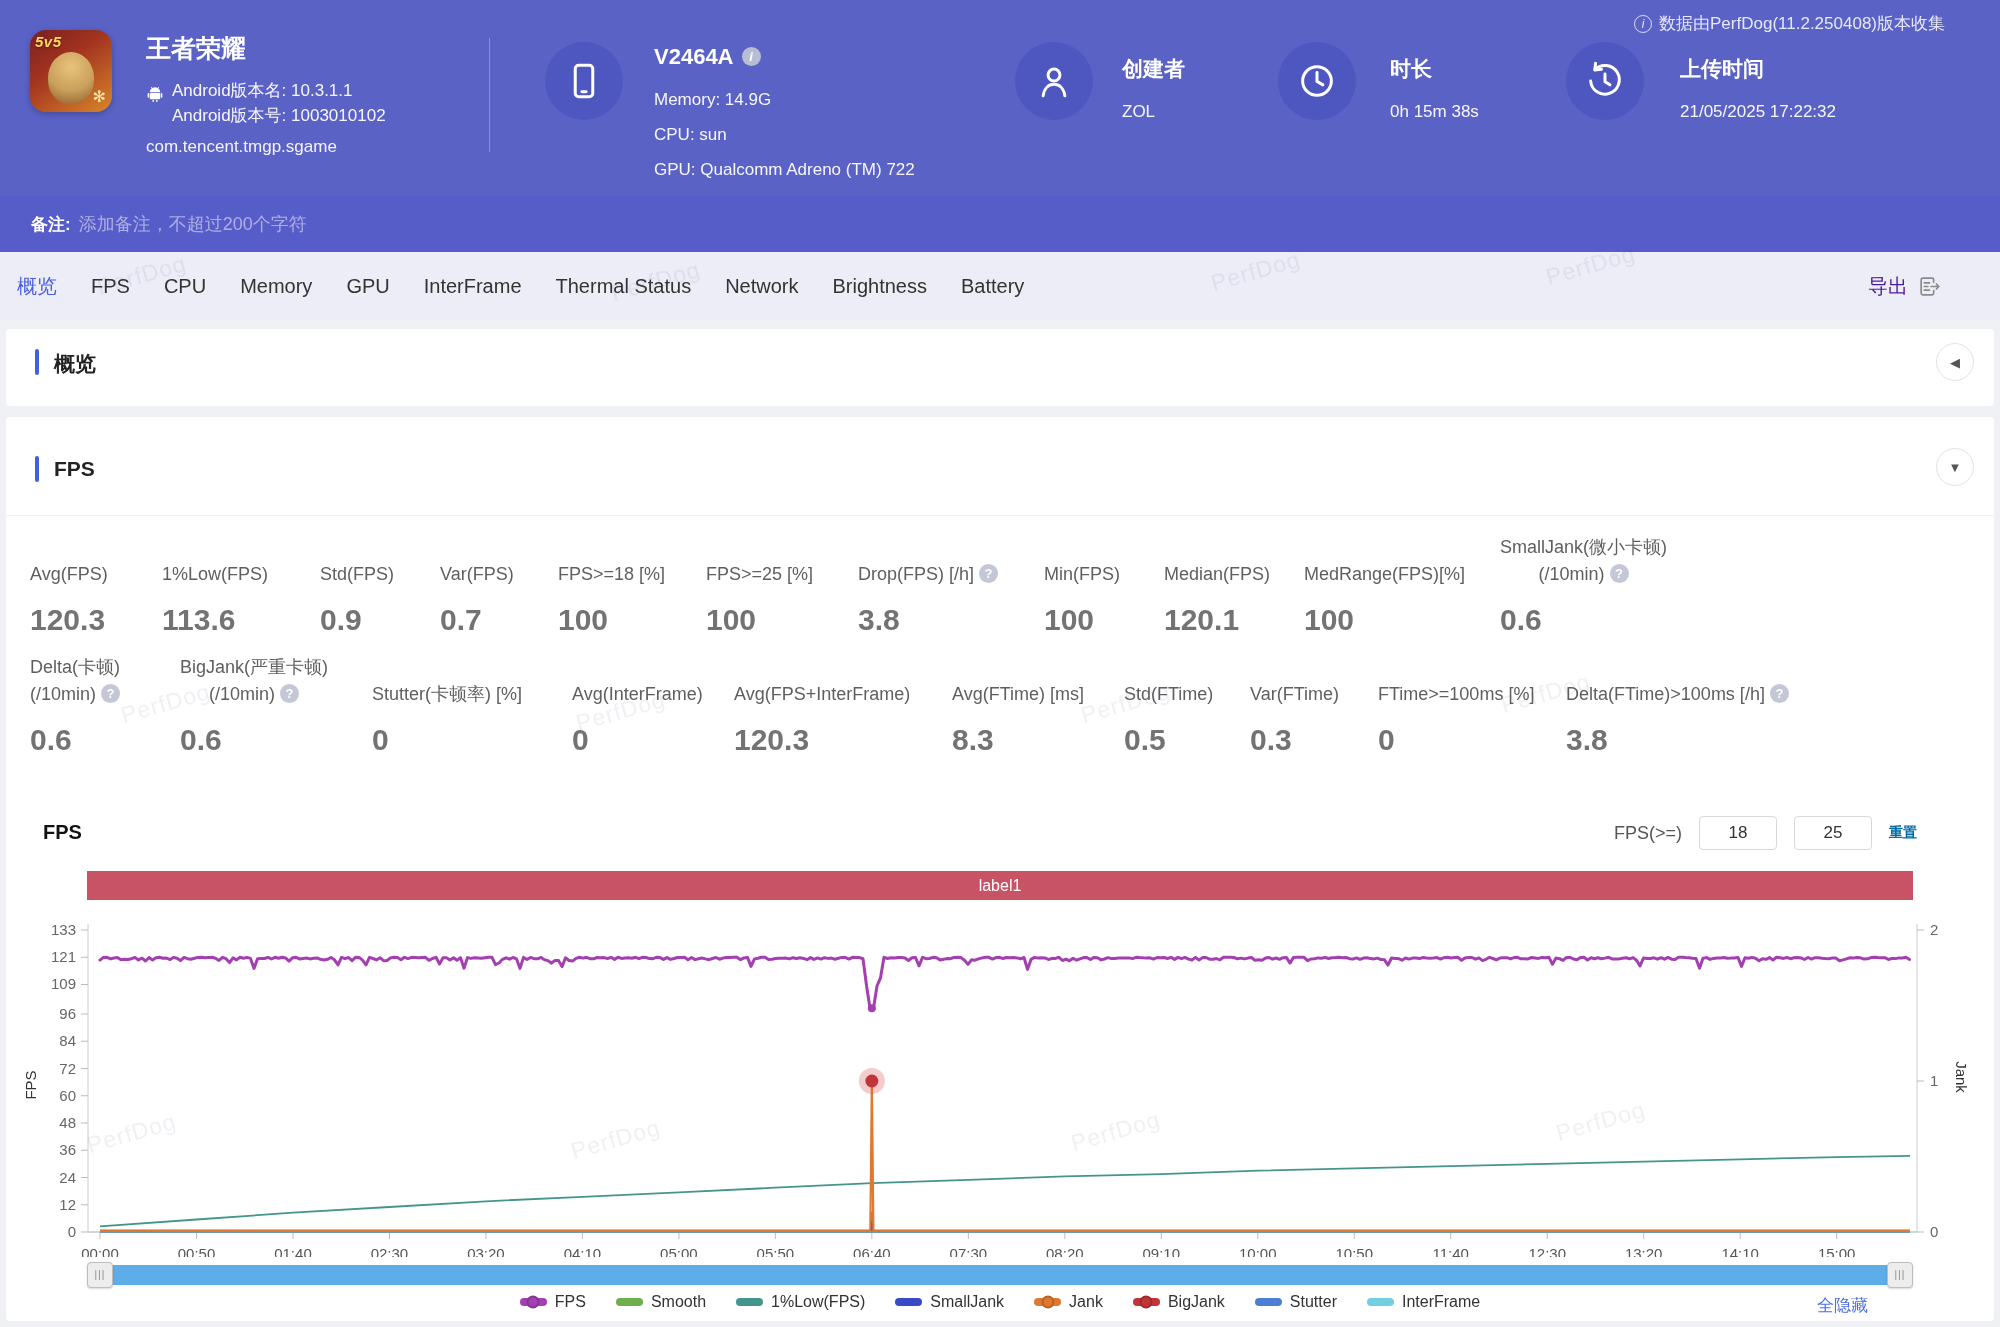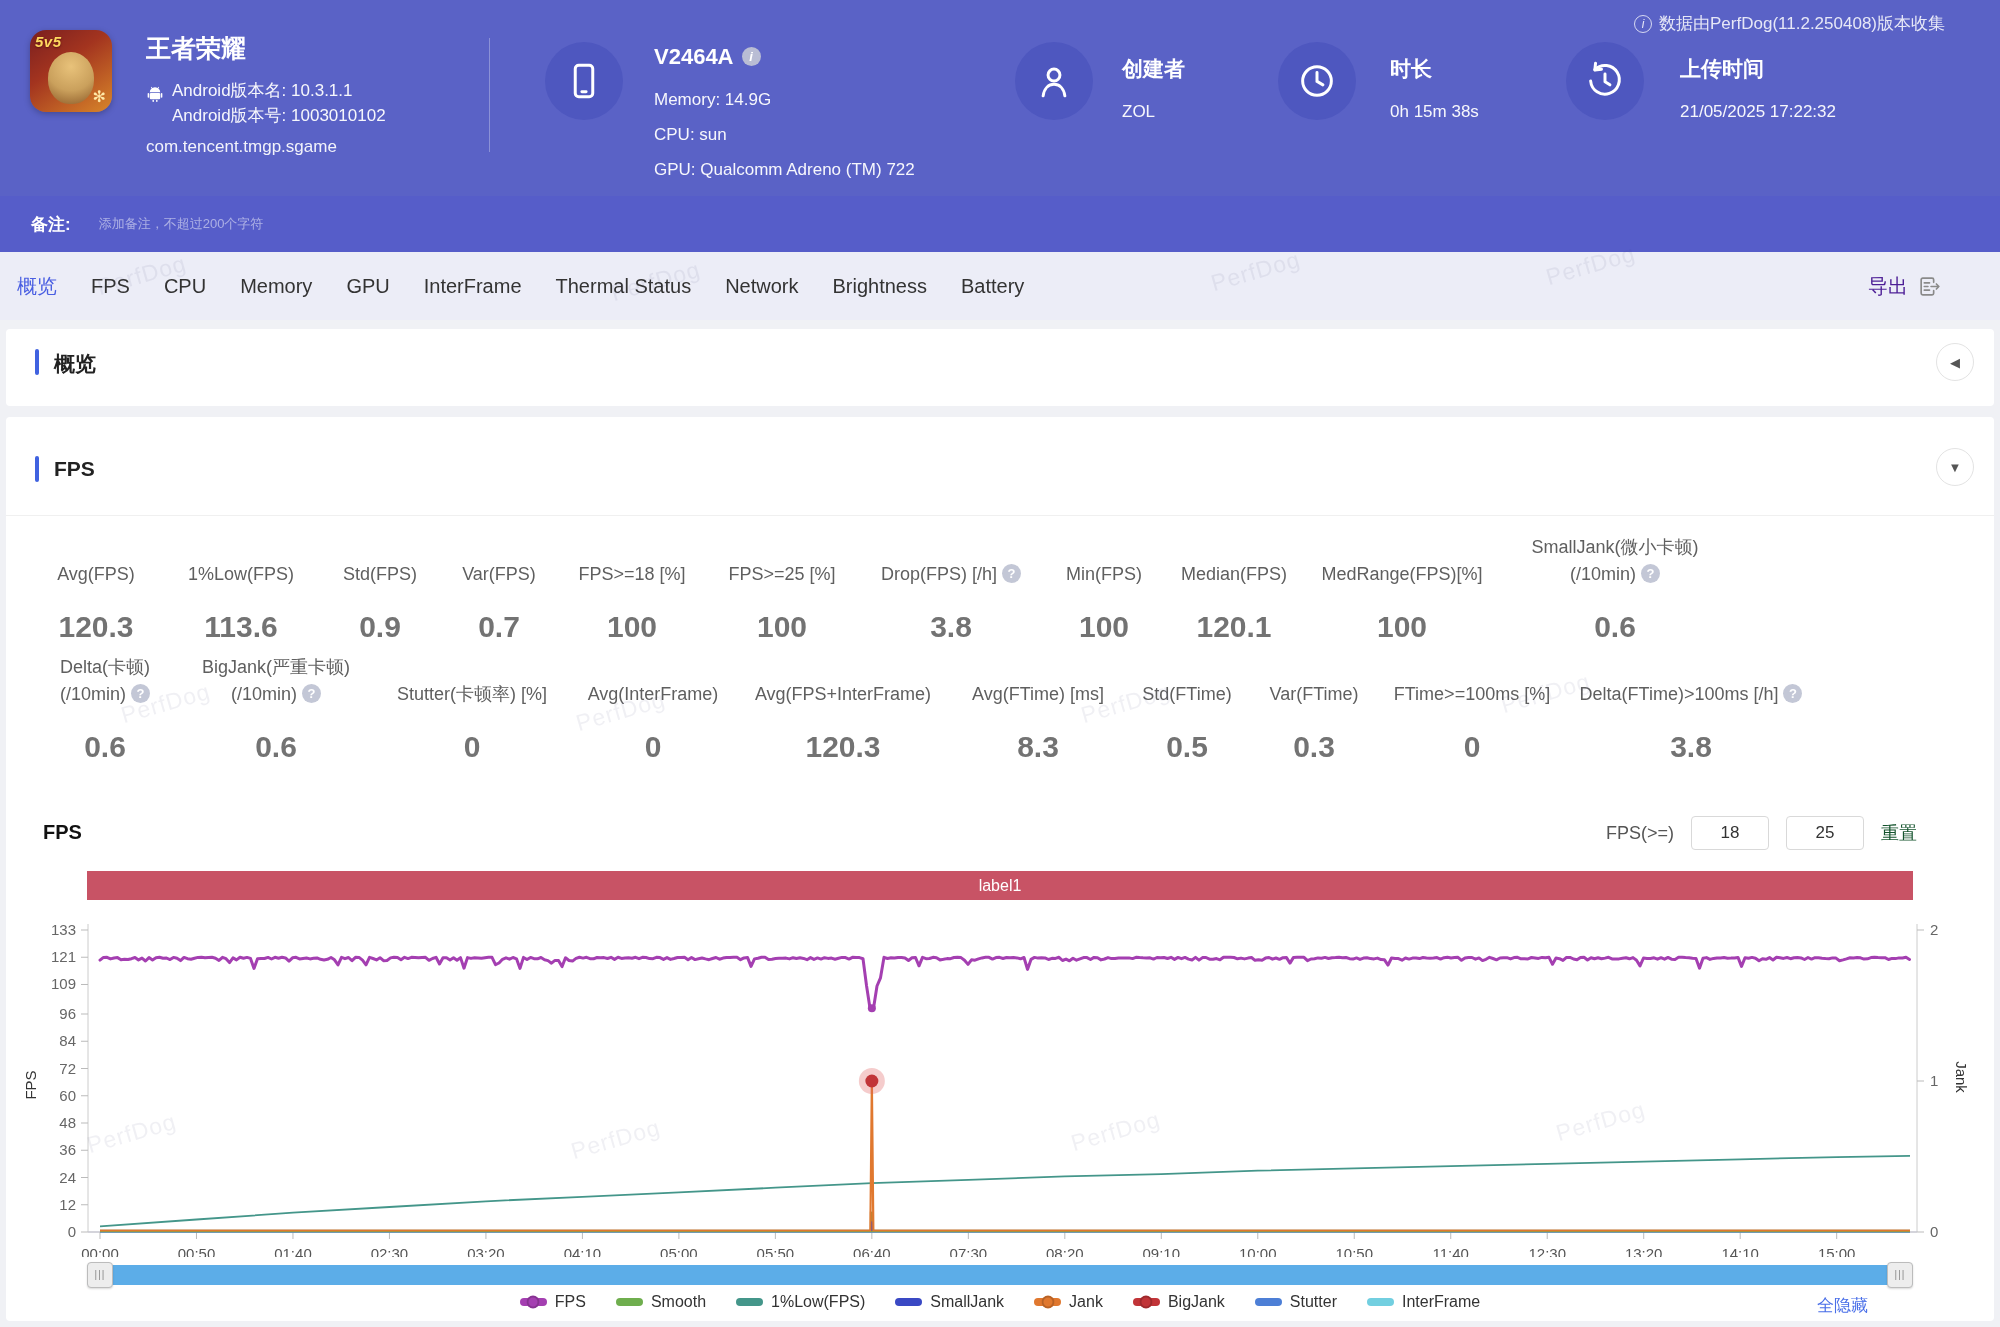--- a/index.html
+++ b/index.html
@@ -32,52 +32,52 @@
   .hline  { position:absolute; color:rgba(255,255,255,.95); font-size:17px; }
   .info-i { display:inline-block; width:19px; height:19px; border-radius:50%; background:#b9bdd4; color:#fff;
     font-size:13px; font-style:italic; font-weight:700; text-align:center; line-height:19px; vertical-align:3px; margin-left:8px; }
   .srcnote { position:absolute; right:55px; top:12px; color:rgba(255,255,255,.85); font-size:17px; display:flex; align-items:center; gap:7px; }
   .icirc { display:inline-block; width:18px; height:18px; border:1.5px solid rgba(255,255,255,.75); border-radius:50%;
     font-size:12px; font-style:italic; text-align:center; line-height:17px; }
   
   .notebar { position:absolute; left:0; top:196px; width:2000px; height:56px; background:#565dc9;
     display:flex; align-items:center; }
   .notebar .nlabel { margin-left:31px; color:#fff; font-weight:700; font-size:17px; }
-  .notebar .nph { margin-left:28px; color:rgba(255,255,255,.5); font-size:13px; }
+  .notebar .nph { margin-left:8px; color:rgba(255,255,255,.5); font-size:18px; }
   
   .tabsbar { position:absolute; left:0; top:252px; width:2000px; height:68px; background:#ecedf7; }
   .tabs { position:absolute; left:17px; top:0; height:68px; display:flex; align-items:center; gap:34px; }
   .tab { font-size:20px; color:#333; cursor:pointer; white-space:nowrap; }
   .tab.active { color:#4a5fe2; }
   .exportbtn { position:absolute; right:58px; top:0; height:68px; display:flex; align-items:center; gap:9px;
     color:#4c1d95; font-size:20px; cursor:pointer; }
   
   .card { position:absolute; left:6px; width:1988px; background:#fff; border-radius:4px; }
   .ovcard { top:329px; height:77px; }
   .fpscard { top:417px; height:904px; }
   .secbar { position:absolute; width:4px; height:26px; background:#4062e0; border-radius:2px; }
   .sectitle { position:absolute; font-size:21px; font-weight:700; color:#222; }
   .collbtn { position:absolute; left:1930px; width:38px; height:38px; border:1px solid #e3e3e3; border-radius:50%;
     background:#fff; display:flex; align-items:center; justify-content:center; color:#555; font-size:13px; cursor:pointer; }
   .divline { position:absolute; left:0; top:98px; width:1988px; height:1px; background:#f0f0f0; }
   
   .statrow { position:absolute; left:24px; display:flex; align-items:flex-end; }
-  .scell { display:flex; flex-direction:column; align-items:center;gap:7px; }
+  .scell { display:flex; flex-direction:column; align-items:flex-start; }
   .slabel { display:flex; flex-direction:column; justify-content:flex-end; align-items:center; min-height:56px; }
   .sline { font-size:18px; color:#5f5f5f; line-height:27px; text-align:center; white-space:nowrap; }
   .sval { margin-top:15px; font-size:30px; font-weight:700; color:#737373; }
   .qicon { display:inline-block; width:19px; height:19px; border-radius:50%; background:#c3c7d6; color:#fff;
     font-size:13px; font-weight:700; text-align:center; line-height:19px; margin-left:5px; vertical-align:2px; cursor:pointer; }
   
   .chartlabel { position:absolute; left:37px; top:404px; font-size:20px; font-weight:700; color:#111; }
   .thresh { position:absolute; top:399px; right:77px; display:flex; align-items:center; gap:17px; }
   .thresh .tlab { font-size:18px; color:#555; }
   .thresh input { width:78px; height:34px; border:1px solid #d9d9d9; border-radius:4px; text-align:center;
     font-size:17px; color:#333; font-family:inherit; }
-  .resetlink { font-size:18px; color:#14532d; cursor:pointer; }
+  .resetlink { font-size:14px; color:#0369a1; cursor:pointer;font-weight:bold; }
   .banner { position:absolute; left:81px; top:454px; width:1826px; height:29px; background:#c85365;
     color:#fff; font-size:16px; display:flex; align-items:center; justify-content:center; }
   .chartsvg { position:absolute; left:0; top:460px; width:1988px; height:380px; }
   svg text { font-family:"Liberation Sans","DejaVu Sans",sans-serif; }
   .scrollbar { position:absolute; left:81px; top:848px; width:1826px; height:20px; background:#5cade8; border-radius:2px; cursor:pointer; }
   .sbhandle { position:absolute; top:845px; width:26px; height:26px; background:#ededed; border:1px solid #bcbcbc;
     border-radius:4px; color:#8a8a8a; font-size:10px; text-align:center; line-height:24px; letter-spacing:1px; cursor:ew-resize;
     box-shadow:0 1px 2px rgba(0,0,0,.15); }
   
   .legendrow { position:absolute; left:0; top:876px; width:1988px; display:flex; justify-content:center; gap:30px; }

